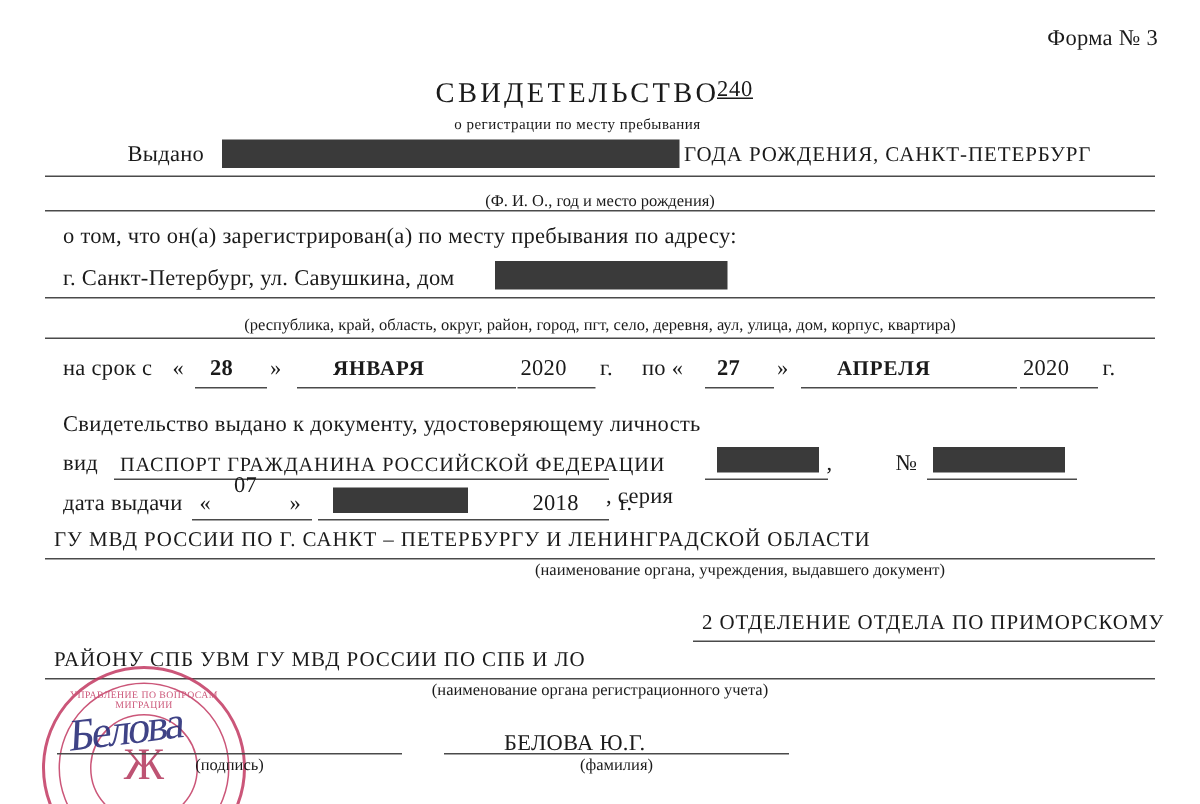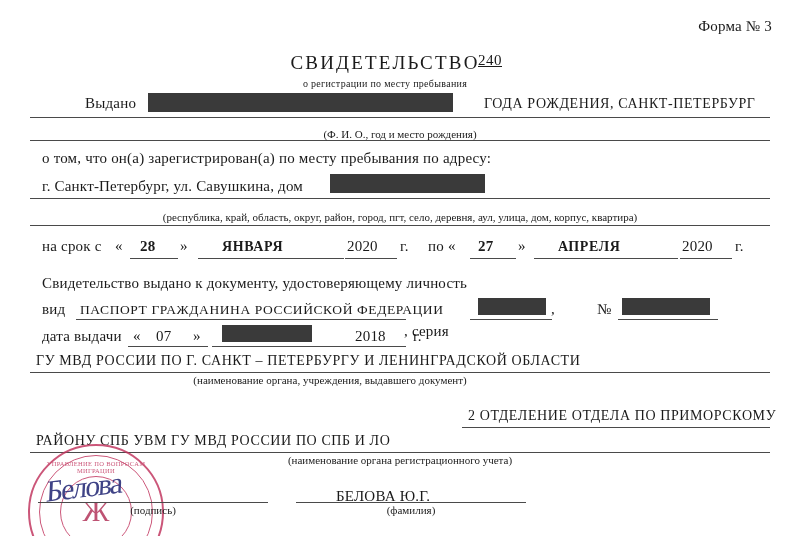--- a/index.html
+++ b/index.html
@@ -149,21 +149,21 @@
 <div class="page">
 
   <div class="form-no">Форма № 3</div>
 
   <div class="title"><span class="title-inner">СВИДЕТЕЛЬСТВО</span></div>
   <div class="doc-number">240</div>
   <div class="subtitle"><span class="subtitle-inner">о регистрации по месту пребывания</span></div>
 
   <div class="txt" style="left:85px; top:95px;">Выдано</div>
   <div class="redact" style="left:148px; top:93px; width:305px; height:19px;"></div>
-  <div class="txt caps" style="left:456px; top:96px; font-size:14px;margin-left:28px;">ГОДА РОЖДЕНИЯ, САНКТ-ПЕТЕРБУРГ</div>
+  <div class="txt caps" style="left:456px; top:96px; font-size:14px;">ГОДА РОЖДЕНИЯ, САНКТ-ПЕТЕРБУРГ</div>
   <div class="rule" style="left:30px; top:117px; width:740px;"></div>
 
   <div class="rule" style="left:30px; top:140px; width:740px;"></div>
   <div class="center-small" style="left:0; right:0; top:128px; text-align:center;">(Ф. И. О., год и место рождения)</div>
 
   <div class="txt" style="left:42px; top:150px;">о том, что он(а) зарегистрирован(а) по месту пребывания по адресу:</div>
 
   <div class="txt" style="left:42px; top:178px;">г. Санкт-Петербург, ул. Савушкина, дом</div>
   <div class="redact" style="left:330px; top:174px; width:155px; height:19px;"></div>
   <div class="rule" style="left:30px; top:198px; width:740px;"></div>
@@ -198,32 +198,32 @@
   <div class="redact" style="left:478px; top:298px; width:68px; height:17px;"></div>
   <div class="txt" style="left:551px; top:301px;">,</div>
   <div class="txt" style="left:597px; top:301px;">№</div>
   <div class="redact" style="left:622px; top:298px; width:88px; height:17px;"></div>
   <div class="rule" style="left:76px; top:319px; width:330px;"></div>
   <div class="rule" style="left:470px; top:319px; width:82px;"></div>
   <div class="rule" style="left:618px; top:319px; width:100px;"></div>
 
   <div class="txt" style="left:42px; top:328px;">дата выдачи</div>
   <div class="txt" style="left:133px; top:328px;">«</div>
-  <div class="txt" style="left:156px; top:328px;">07</div>
+  <div class="txt" style="left:156px; top:316px;">07</div>
   <div class="txt" style="left:193px; top:328px;">»</div>
   <div class="redact" style="left:222px; top:325px; width:90px; height:17px;"></div>
   <div class="txt" style="left:355px; top:328px;">2018</div>
   <div class="txt" style="left:413px; top:328px;">г.</div>
   <div class="rule" style="left:128px; top:346px; width:80px;"></div>
   <div class="rule" style="left:212px; top:346px; width:138px;"></div>
   <div class="rule" style="left:350px; top:346px; width:56px;"></div>
 
   <div class="txt caps" style="left:36px; top:353px; font-size:14px;">ГУ  МВД  РОССИИ  ПО  Г. САНКТ – ПЕТЕРБУРГУ  И  ЛЕНИНГРАДСКОЙ ОБЛАСТИ</div>
   <div class="rule" style="left:30px; top:372px; width:740px;"></div>
-  <div class="center-small" style="left:30px; width:600px; top:374px;">(наименование органа, учреждения, выдавшего документ)</div>
+  <div class="center-small" style="left:30px; width:600px; top:374px;text-align:right;">(наименование органа, учреждения, выдавшего документ)</div>
 
   <div class="txt caps" style="left:468px; top:408px; font-size:14px;">2 ОТДЕЛЕНИЕ ОТДЕЛА  ПО ПРИМОРСКОМУ</div>
   <div class="rule" style="left:462px; top:427px; width:308px;"></div>
   <div class="txt caps" style="left:36px; top:433px; font-size:14px;">РАЙОНУ СПБ УВМ  ГУ  МВД РОССИИ  ПО СПБ  И  ЛО</div>
   <div class="rule" style="left:30px; top:452px; width:740px;"></div>
   <div class="center-small" style="left:30px; width:740px; top:454px;">(наименование органа регистрационного учета)</div>
 
   <div class="stamp">
     <div class="stamp-text-top">УПРАВЛЕНИЕ ПО ВОПРОСАМ МИГРАЦИИ</div>
     <div class="stamp-eagle">Ж</div>

